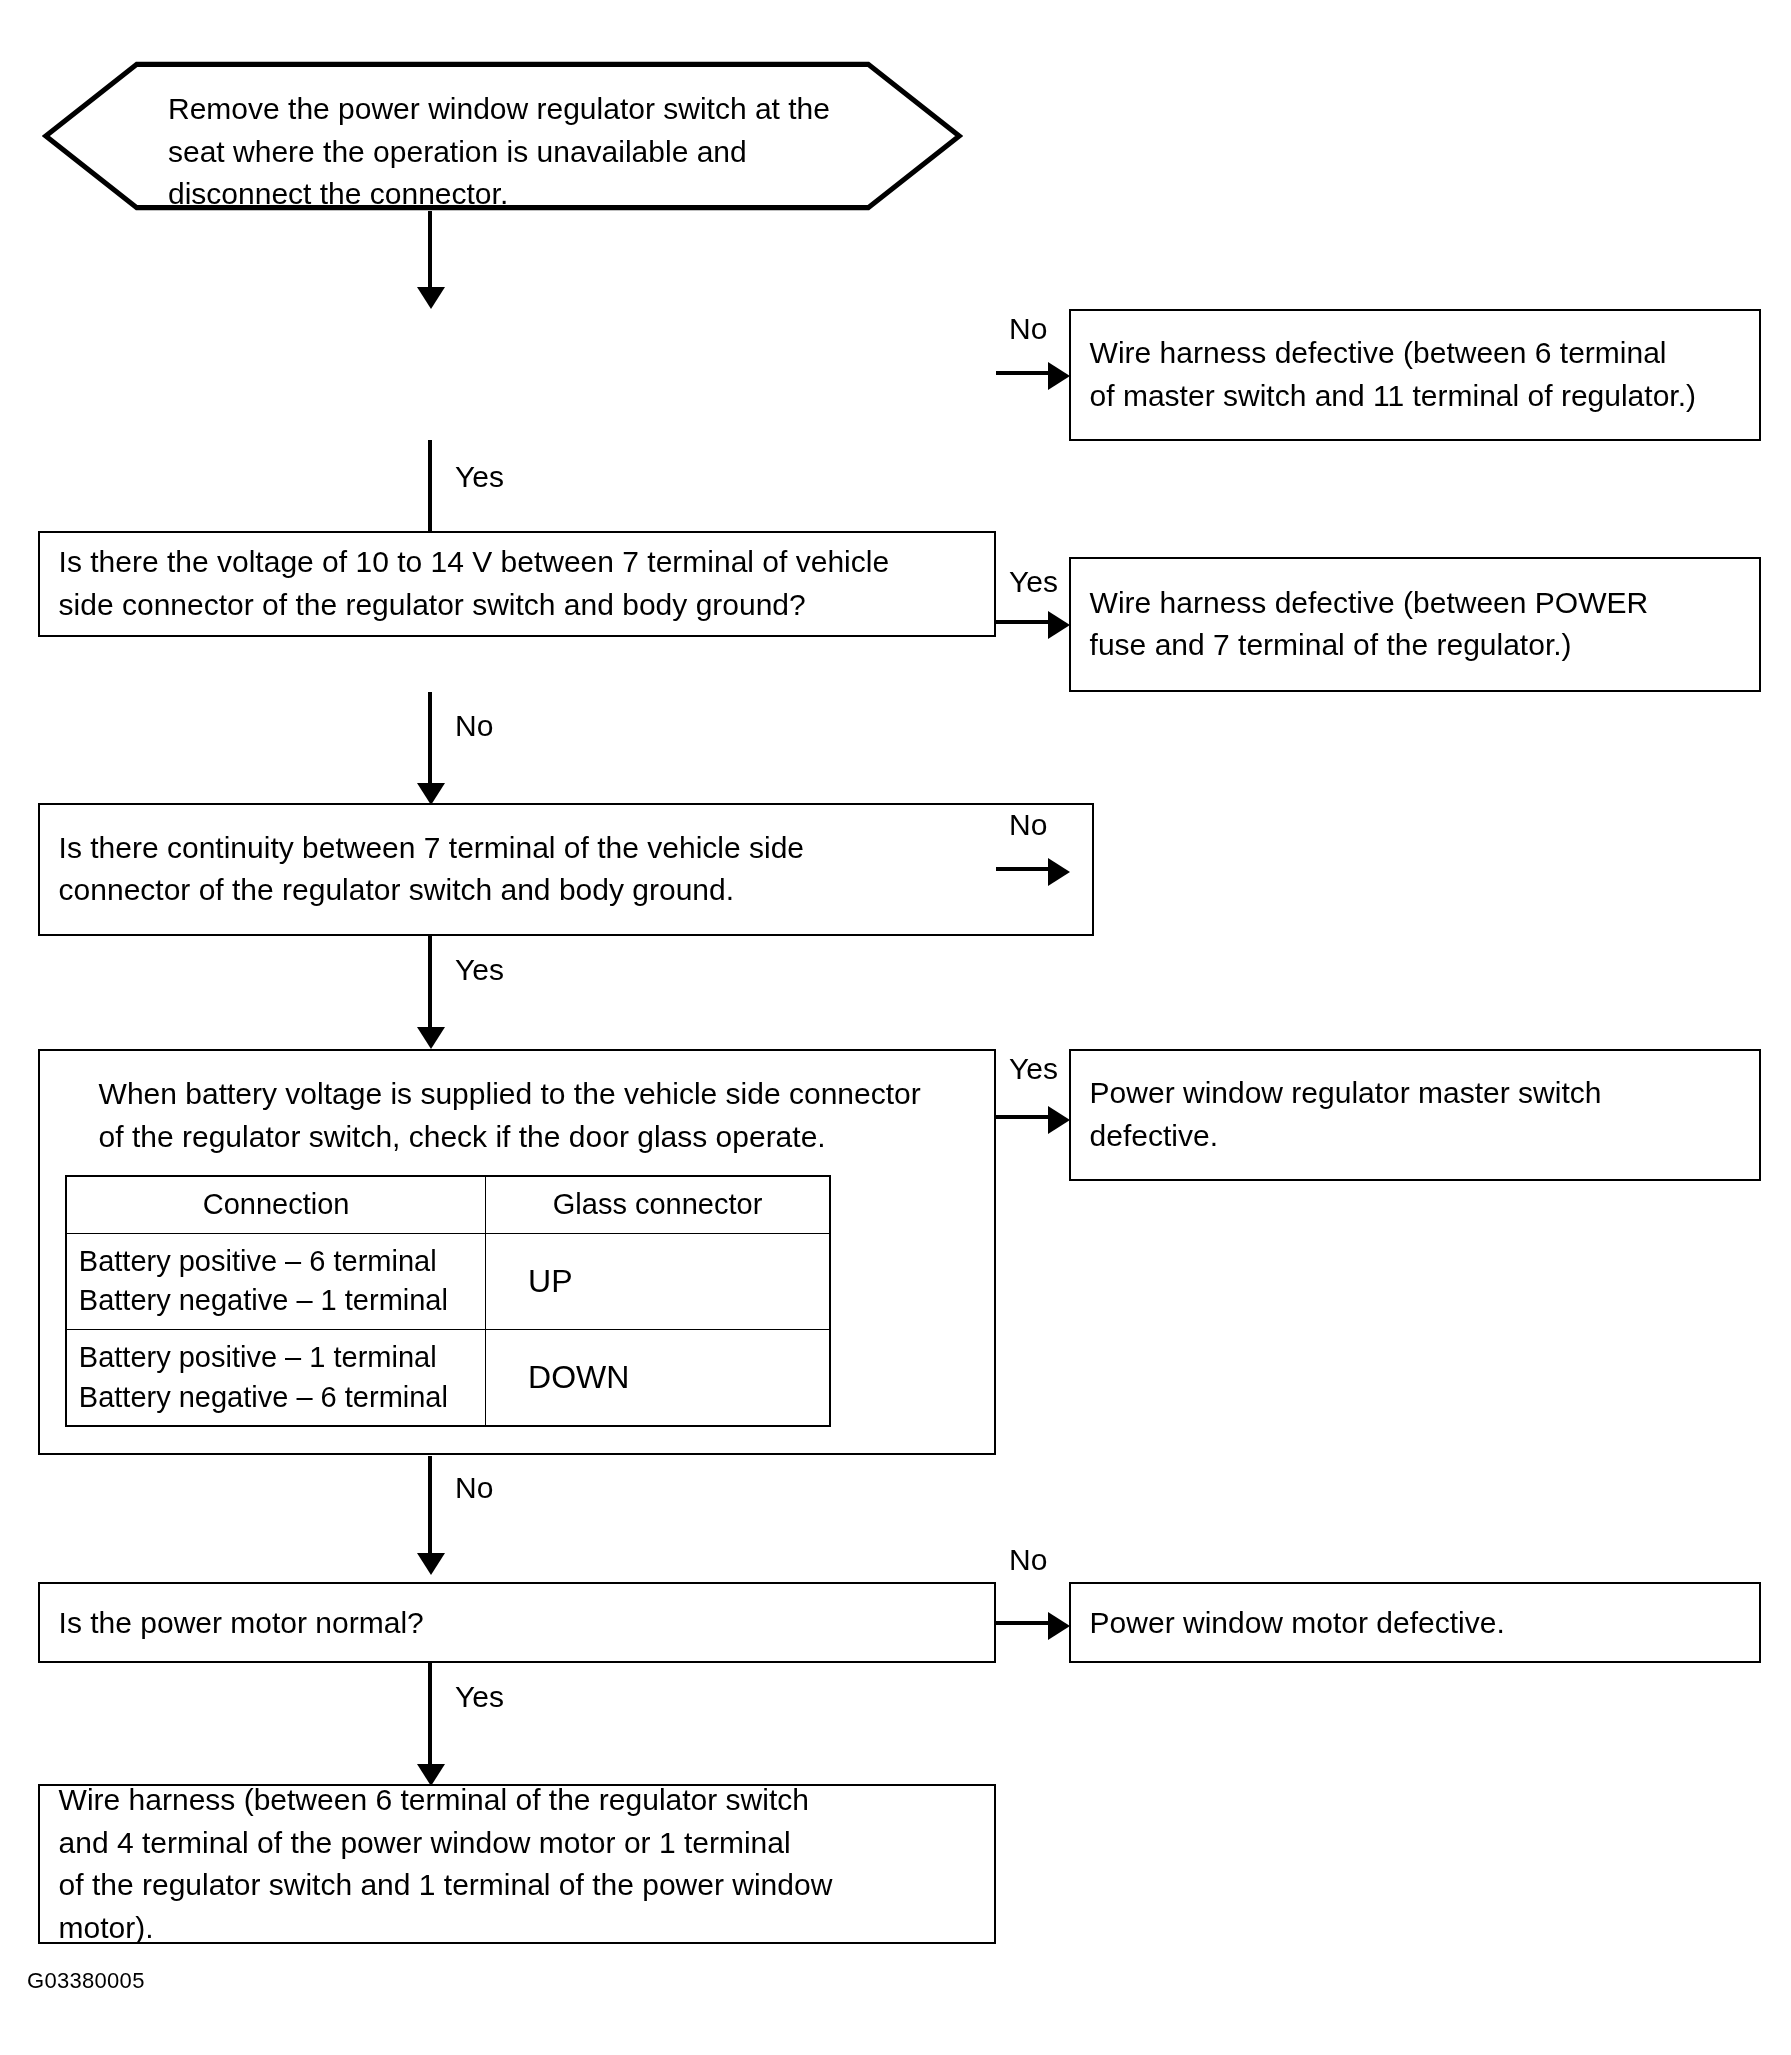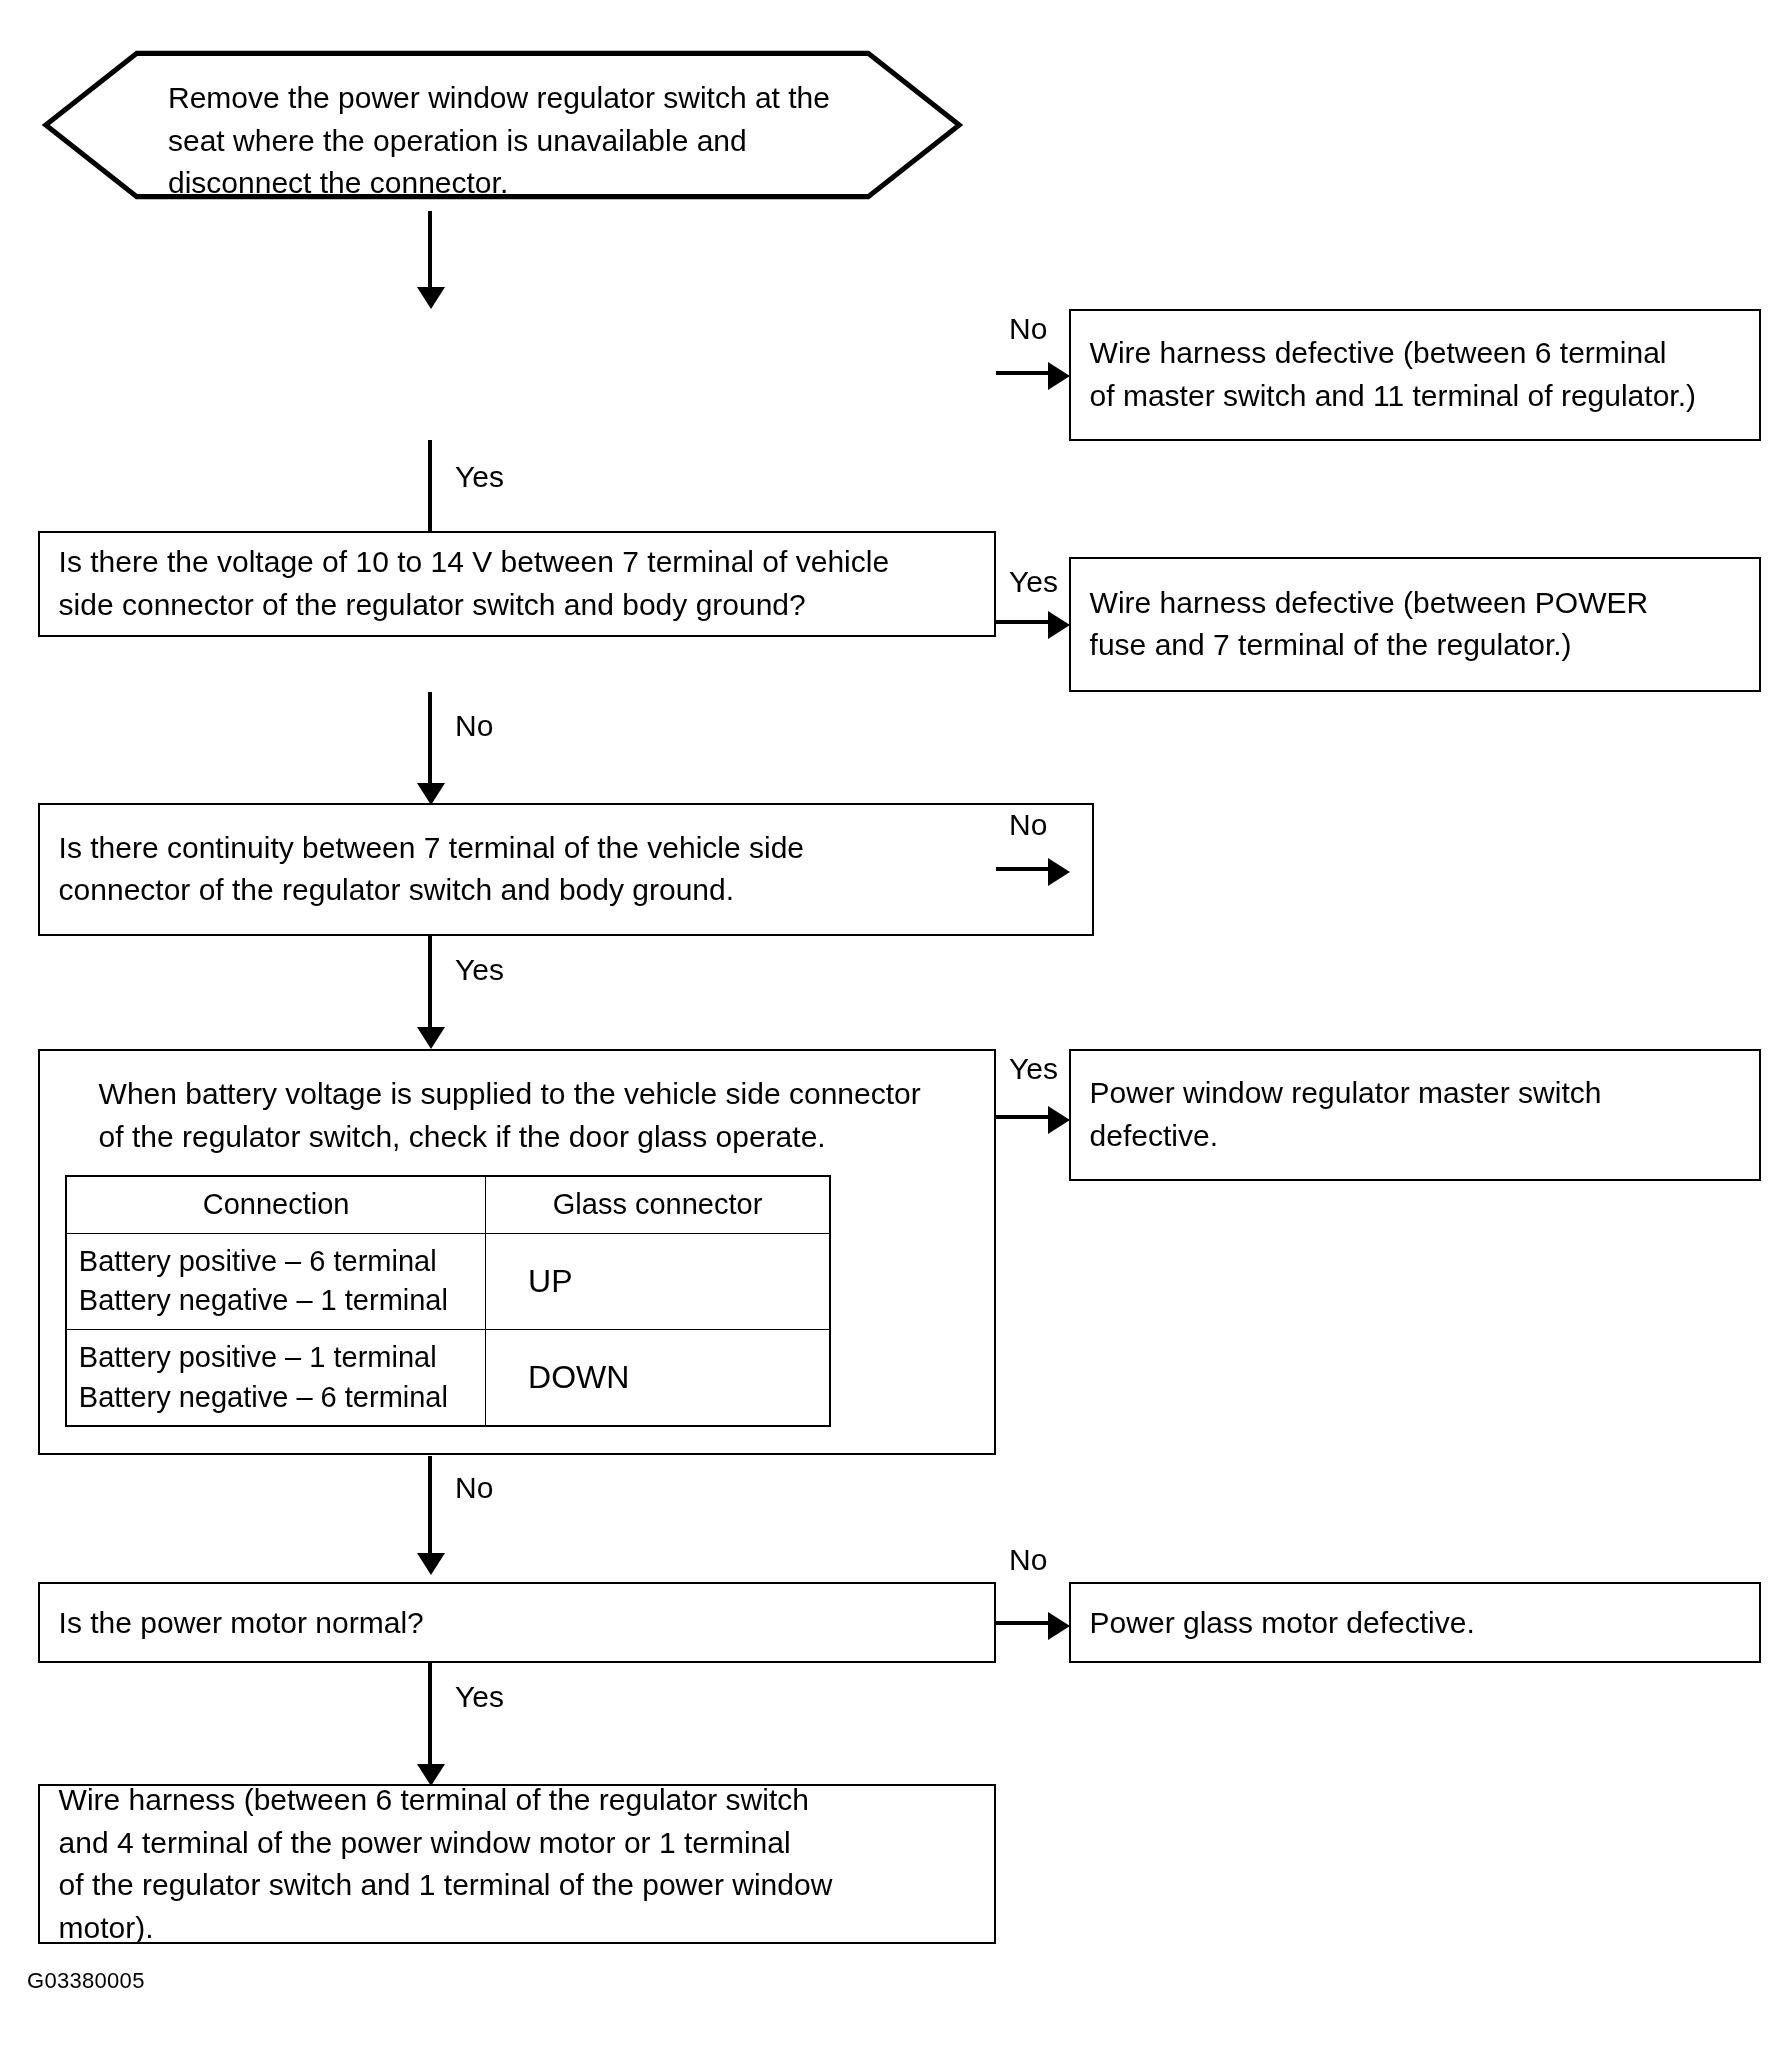--- a/index.html
+++ b/index.html
@@ -35,21 +35,21 @@
   .itable td.conn{text-align:left;white-space:pre-line;}
   .itable td.op{text-align:left;padding-left:42px;font-size:32px;}
 
   .figid{position:absolute;font-size:22px;letter-spacing:0.3px;}
 </style>
 </head>
 <body>
 
 <div id="page">
 
-  <div class="hexwrap" style="left:42px;top:50px;width:921px;height:172px;">
+  <div class="hexwrap" style="left:42px;top:61px;width:921px;height:172px;">
     <svg width="921" height="150" viewBox="0 0 1092 178">
       <polygon points="112,4 980,4 1088,89 980,174 112,174 4,89" fill="#ffffff" stroke="#000000" stroke-width="6"></polygon>
     </svg>
     <div class="htxt">Remove the power window regulator switch at the
 seat where the operation is unavailable and
 disconnect the connector.</div>
   </div>
 
   <div class="vline" style="left:428px;top:211px;height:79px;"></div>
   <div class="varrow" style="left:417px;top:287px;"></div>
@@ -132,21 +132,21 @@
   <div class="varrow" style="left:417px;top:1553px;"></div>
   <div class="elabel" style="left:455px;top:1473px;">No</div>
 
   <div class="box" style="left:38px;top:1582px;width:958px;height:81px;">
     <div class="txt">Is the power motor normal?</div>
   </div>
   <div class="elabel" style="left:1009px;top:1545px;">No</div>
   <div class="hline" style="left:996px;top:1621px;width:62px;"></div>
   <div class="harrow" style="left:1048px;top:1612px;"></div>
   <div class="box" style="left:1069px;top:1582px;width:692px;height:81px;">
-    <div class="txt">Power glass motor defective.</div>
+    <div class="txt">Power window motor defective.</div>
   </div>
 
   <div class="vline" style="left:428px;top:1663px;height:103px;"></div>
   <div class="varrow" style="left:417px;top:1764px;"></div>
   <div class="elabel" style="left:455px;top:1682px;">Yes</div>
 
   <div class="box" style="left:38px;top:1784px;width:958px;height:160px;">
     <div class="txt">Wire harness (between 6 terminal of the regulator switch
 and 4 terminal of the power window motor or 1 terminal
 of the regulator switch and 1 terminal of the power window

